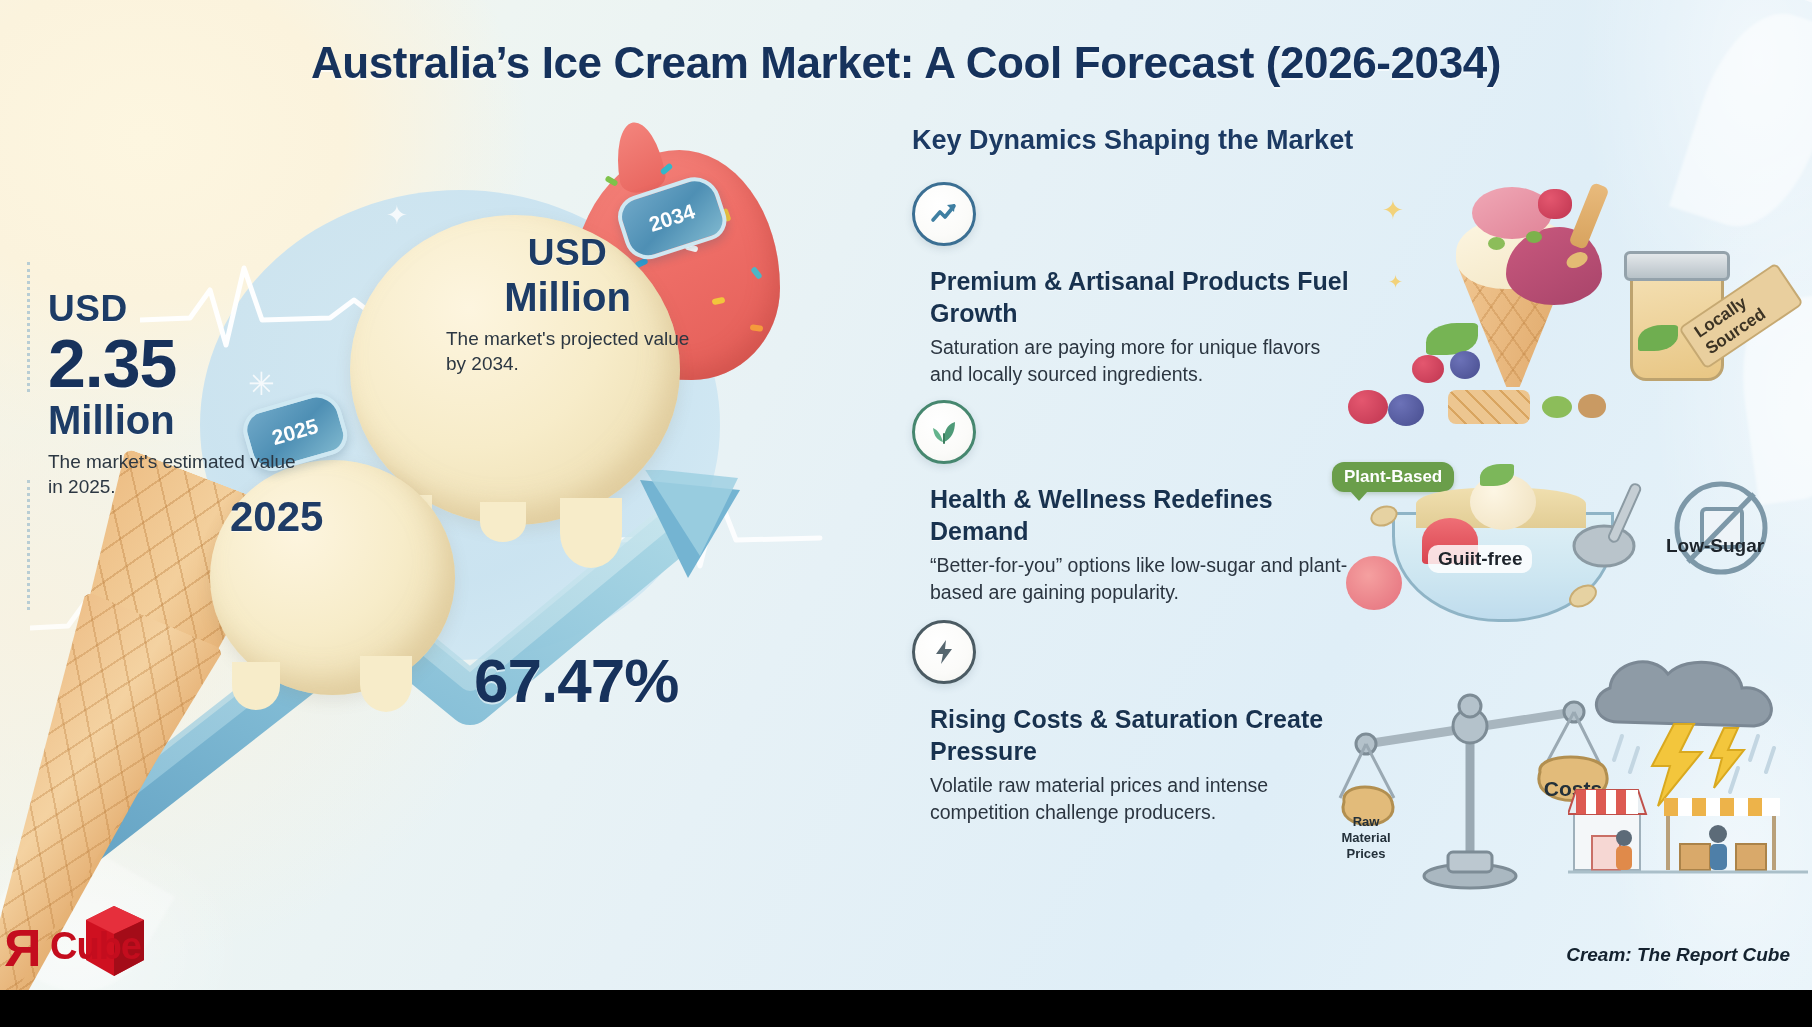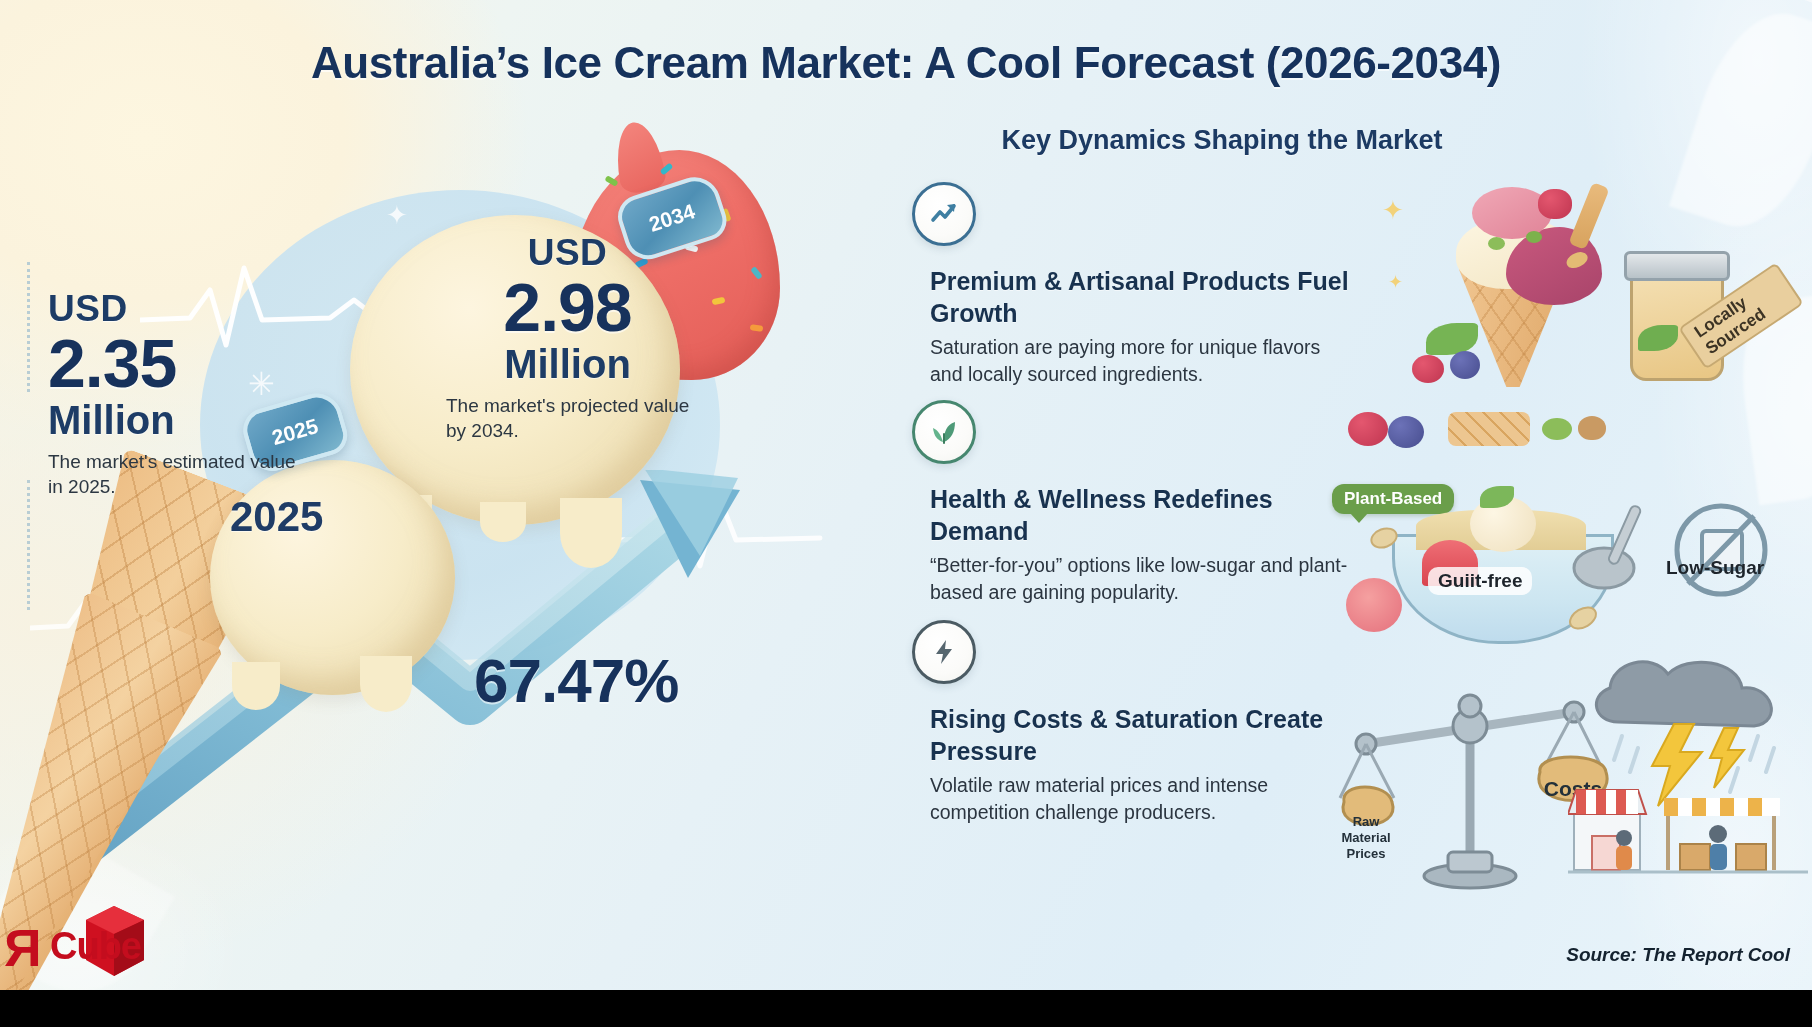--- a/index.html
+++ b/index.html
@@ -47,21 +47,21 @@
     font-size: 44px; font-weight: 700; letter-spacing: -0.4px;
     color: #16325c;
     text-shadow: 0 2px 0 rgba(255,255,255,.65);
   }
   .sec-head {
     position: absolute;
     font-size: 27px; font-weight: 700; color:#1c3a63; line-height: 1.33;
     text-shadow: 0 1px 0 rgba(255,255,255,.6);
   }
   #left-head { left: 60px; top: 123px; width: 520px; }
-  #right-head { left: 912px; top: 123px; width: 620px; text-align: center; }
+  #right-head { left: 912px; top: 123px; width: 620px; }
 
   
   .blue-disc {
     position:absolute; left:200px; top:190px; width:520px; height:470px;
     background: radial-gradient(circle at 42% 38%, #cfe6f2 0%, #c8e2f0 52%, #cfe7f3 78%, rgba(207,231,243,0) 100%);
     border-radius: 50%;
     opacity: .92;
   }
   .ekg {
     position: absolute; pointer-events: none;
@@ -328,21 +328,20 @@
 
   <div class="stat" id="stat-2025">
     <div class="usd">USD</div>
     <div class="big">2.35</div>
     <div class="mil">Million</div>
     <div class="cap">The market's estimated value in 2025.</div>
   </div>
 
   <div class="stat" id="stat-2034">
     <div class="usd">USD</div>
-    <div class="big">2.98</div>
     <div class="mil">Million</div>
     <div class="cap">The market's projected value by 2034.</div>
   </div>
 
   <div class="stat" id="stat-cagr">
     <div class="pct">67.47%</div>
   </div>
 
   <div class="dotted" style="top:262px;height:130px;"></div>
   <div class="dotted" style="top:480px;height:130px;"></div>
@@ -395,21 +394,21 @@
     <div class="blob" style="left:96px;top:148px;width:52px;height:32px;background:#76b454;border-radius:60% 10% 60% 10%;"></div>
     <div class="blob" style="left:120px;top:176px;width:30px;height:28px;background:radial-gradient(circle at 34% 30%,#6c72b8,#474d8e);border-radius:50%;"></div>
     <div class="blob" style="left:82px;top:180px;width:32px;height:28px;background:radial-gradient(circle at 34% 30%,#e4576f,#bf3550);border-radius:50%;"></div>
 
     <div class="blob" style="left:300px;top:92px;width:88px;height:108px;background:linear-gradient(170deg,#f4e0b4,#e8c684);border:3px solid #bda36f;border-radius:10px 10px 16px 16px;"></div>
     <div class="blob" style="left:294px;top:76px;width:100px;height:24px;background:linear-gradient(180deg,#e3e7ea,#b8c2c8);border:3px solid #94a2ab;border-radius:6px;"></div>
     <div class="blob" style="left:308px;top:150px;width:40px;height:26px;background:#6fae50;border-radius:60% 10% 60% 10%;"></div>
     <div class="ill-label" style="left:352px;top:116px;transform:rotate(-34deg);background:#e9cf9e;color:#3c3324;border-radius:6px;font-size:17px;border:2px solid #c6a972;">Locally Sourced</div>
   </div>
 
-  <div class="illus" style="left:1330px;top:412px;width:470px;height:230px;">
+  <div class="illus" style="left:1330px;top:390px;width:470px;height:230px;">
     <div class="blob" style="left:18px;top:0px;width:40px;height:34px;background:radial-gradient(circle at 34% 30%,#e4576f,#bf3550);border-radius:50%;"></div>
     <div class="blob" style="left:58px;top:4px;width:36px;height:32px;background:radial-gradient(circle at 34% 30%,#6c72b8,#474d8e);border-radius:50%;"></div>
     <div class="blob" style="left:118px;top:0px;width:82px;height:34px;background:repeating-linear-gradient(45deg,#d9a560 0 2px,#edc690 2px 12px);border-radius:8px;"></div>
     <div class="blob" style="left:212px;top:6px;width:30px;height:22px;background:#8cbd5a;border-radius:50%;"></div>
     <div class="blob" style="left:248px;top:4px;width:28px;height:24px;background:#c99a63;border-radius:50% 50% 46% 46%;"></div>
 
     <div class="tag-green" style="left:2px;top:72px;">Plant-Based</div>
 
     <div class="bowl" style="left:62px;top:122px;width:216px;height:104px;"></div>
     <div class="blob" style="left:86px;top:98px;width:170px;height:40px;background:linear-gradient(180deg,#f0dfaf,#e2cd95);border-radius:40% 40% 0 0;"></div>
@@ -500,16 +499,16 @@
   <div class="logo">
     <svg width="180" height="96" viewBox="0 0 180 96">
       <polygon points="104,8 134,22 134,62 104,78 76,62 76,22" fill="#cf1020"></polygon>
       <polygon points="104,8 134,22 104,36 76,22" fill="#e8333f" opacity=".9"></polygon>
       <polygon points="104,36 134,22 134,62 104,78" fill="#a40c18"></polygon>
     </svg>
   </div>
   <div class="logo-r">R</div>
   <div class="logo-text" style="left:50px;">Cube</div>
 
-  <div class="source">Source: The Report Cool</div>
+  <div class="source">Cream: The Report Cube</div>
 
   <div class="bottom-bar"></div>
 </div>
 
 </body></html>

